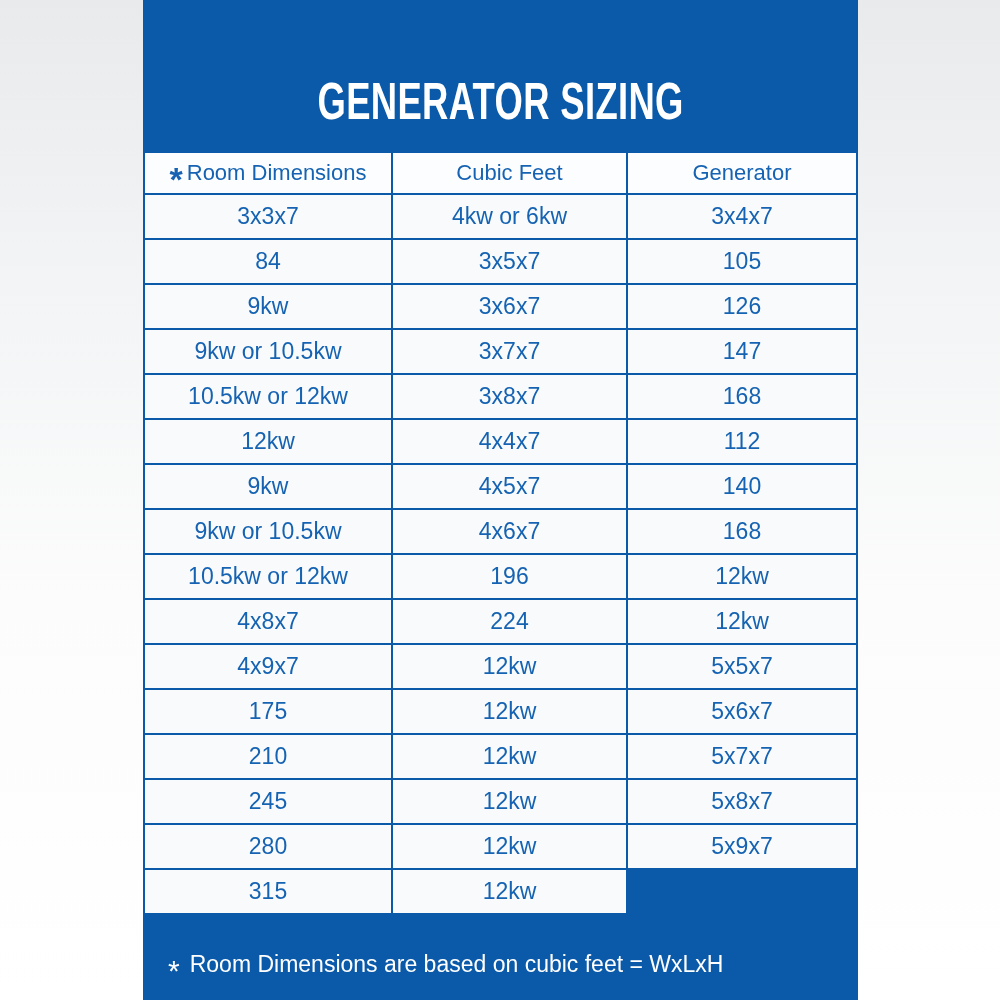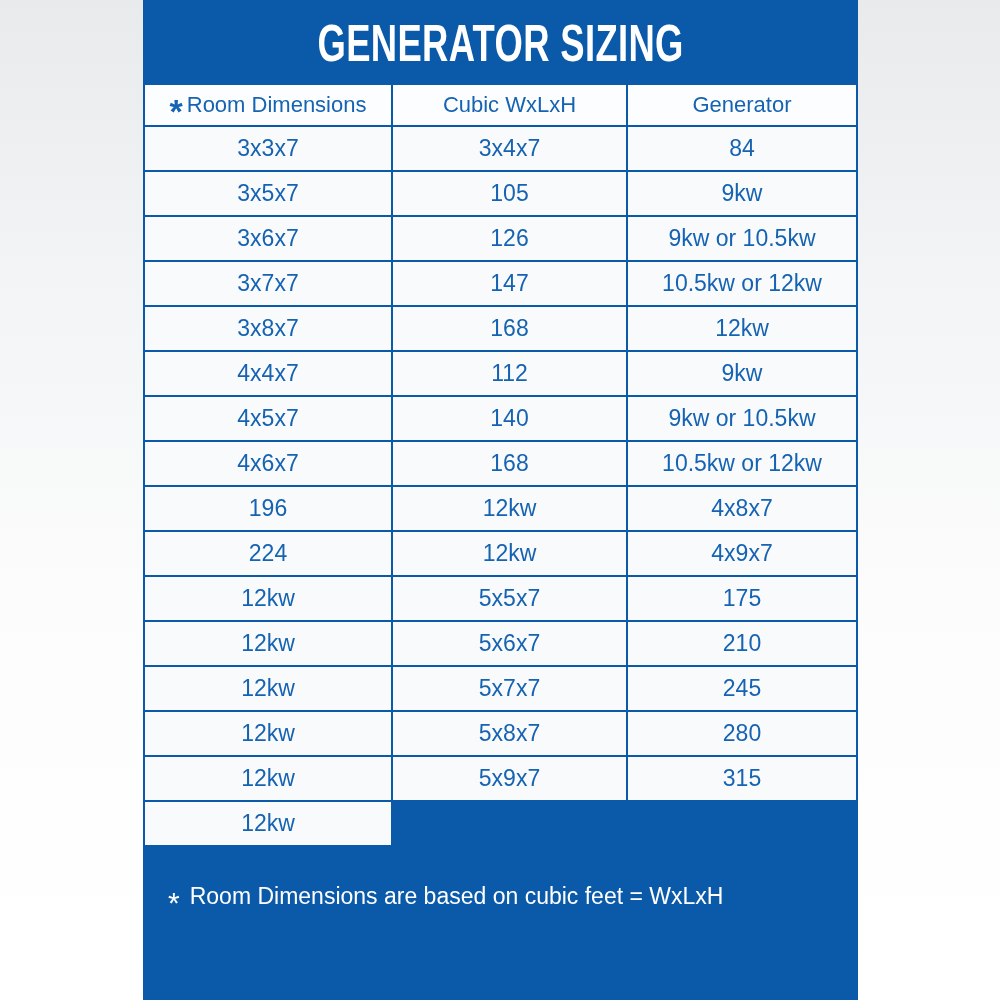--- a/index.html
+++ b/index.html
@@ -16,24 +16,25 @@
     position:relative;
     overflow:hidden;
   }
   .panel{
     position:absolute;
     left:143px; top:0;
     width:715px; height:1000px;
     background:var(--panel-blue);
   }
   .banner{
-    height:85px;
+    height:105px;
     display:flex;
     align-items:center;
     justify-content:center;
+    margin-top:48px;
   }
   .title{
     color:#ffffff;
     font-size:52px;
     font-weight:700;
     letter-spacing:0.5px;
     white-space:nowrap;
     transform:scaleX(0.70);
     transform-origin:center;
     display:inline-block;
@@ -102,28 +103,29 @@
     <span class="title">GENERATOR SIZING</span>
   </div>
 
   <div class="table">
     <div class="header-row">
       <div class="header-cell">
         <span class="header-asterisk">*</span>
         <span>Room Dimensions</span>
       </div>
       <div class="header-cell">
-        <span>Cubic WxLxH</span>
+        <span>Cubic Feet</span>
       </div>
       <div class="header-cell">
         <span>Generator</span>
       </div>
     </div>
     <div class="body-grid">
   <div class="cell">3x3x7</div>
+  <div class="cell">4kw or 6kw</div>
 
   <div class="cell">3x4x7</div>
   <div class="cell">84</div>
 
   <div class="cell">3x5x7</div>
   <div class="cell">105</div>
   <div class="cell">9kw</div>
 
   <div class="cell">3x6x7</div>
   <div class="cell">126</div>

